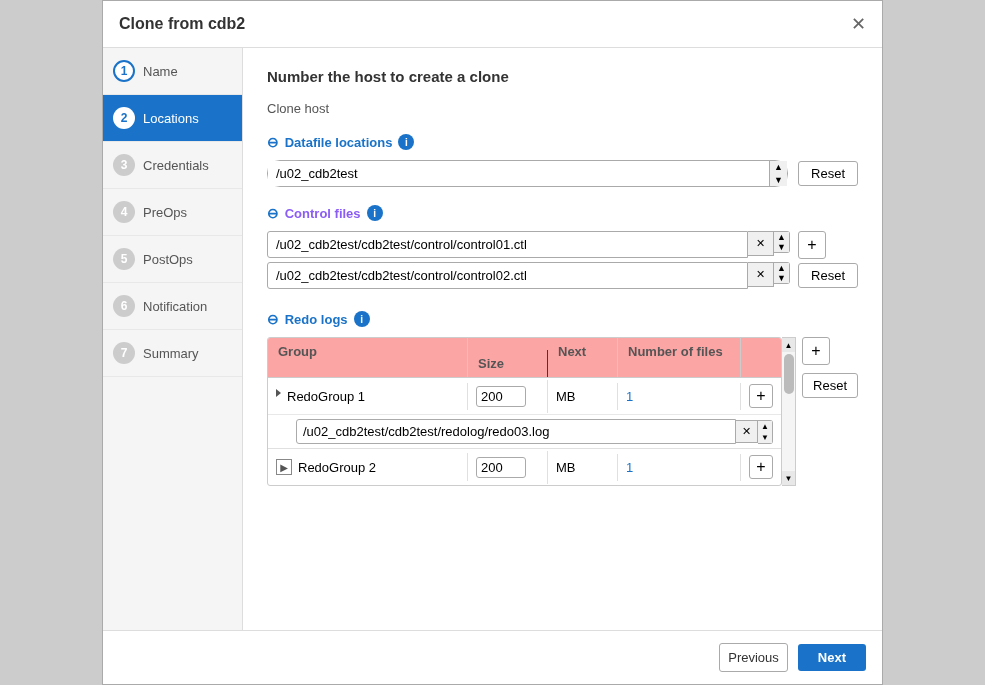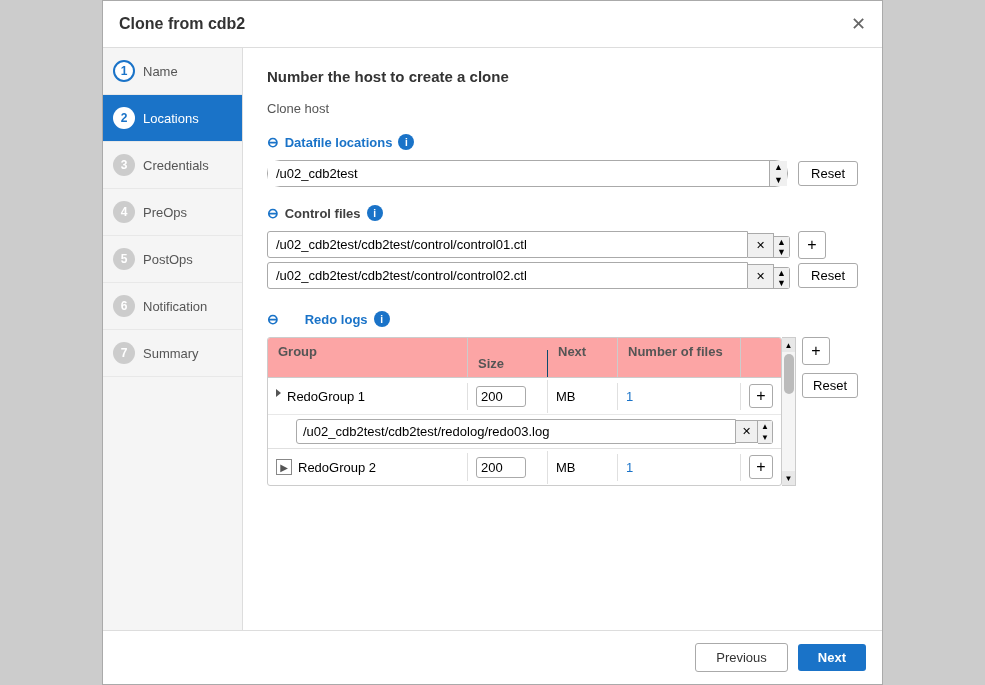--- a/index.html
+++ b/index.html
@@ -71,21 +71,21 @@
     }
     .btn-reset {
       padding: 4px 12px; border: 1px solid #aaa; border-radius: 3px; background: #fff;
       cursor: pointer; margin-left: 10px;
     }
     .datafile-row { display: flex; align-items: center; margin-bottom: 12px; }
     .datafile-row .input-with-scroll { flex: 1; max-width: 600px; }
     .control-files-section { margin-bottom: 18px; }
     .control-file-list { display: flex; }
     .control-file-inputs { flex: 1; max-width: 600px; }
-    .control-file-row { display: flex; align-items: flex-end; margin-bottom: 4px; }
+    .control-file-row { display: flex; align-items: flex-start; margin-bottom: 4px; }
     .control-file-row .cf-input {
       flex: 1; padding: 5px 8px; border: 1px solid #aaa; border-radius: 3px 0 0 3px;
       outline: none;
     }
     .cf-x-btn {
       padding: 5px 8px; border: 1px solid #aaa; border-left: none; background: #f0f0f0;
       cursor: pointer; font-size: 11px;
     }
     .cf-scroll { display: flex; flex-direction: column; border: 1px solid #aaa; border-left: none; border-radius: 0 3px 3px 0; }
     .cf-scroll-btn { flex: 1; border: none; background: #f0f0f0; cursor: pointer; font-size: 9px; padding: 0 3px; }
@@ -96,21 +96,21 @@
       margin-bottom: 4px;
     }
     .redo-section { }
     .dialog-footer {
       border-top: 1px solid #ddd;
       padding: 12px 16px;
       display: flex; align-items: center; justify-content: flex-end;
       gap: 10px;
     }
     .btn-prev {
-      padding: 6px 20px; border: 1px solid #aaa; border-radius: 3px; background: #fff;
+      padding: 6px 8px; border: 1px solid #aaa; border-radius: 3px; background: #fff;
       cursor: pointer; color: #333;
     }
     .btn-next {
       padding: 6px 20px; border: none; border-radius: 3px; background: #1a73c8;
       color: #fff; cursor: pointer; font-weight: bold;
     }
     select.host-select {
       width: 280px; padding: 5px 8px; border: 1px solid #aaa; border-radius: 3px;
       background: #fff; cursor: pointer;
     }
@@ -179,21 +179,21 @@
               <button class="scroll-btn">▼</button>
             </div>
           </div>
           <button class="btn-reset">Reset</button>
         </div>
       </div>
 
       <div class="control-files-section">
         <div class="section-header">
           <span class="section-collapse-icon">⊖</span>
-          <span style="color:#404040;">Control files</span>
+          <span style="color:#8b5cf6;">Control files</span>
           <span class="info-icon">i</span>
         </div>
         <div class="control-file-list">
           <div class="control-file-inputs">
 
             <div class="control-file-row">
               <input class="cf-input" type="text" value="/u02_cdb2test/cdb2test/control/control01.ctl" style="">
               <button class="cf-x-btn">✕</button>
               <div class="cf-scroll">
                 <button class="cf-scroll-btn">▲</button>
@@ -213,21 +213,21 @@
           <div class="cf-add-reset">
             <button class="btn-add">+</button>
             <button class="btn-reset" style="margin-left:0;">Reset</button>
           </div>
         </div>
       </div>
 
       <div class="redo-section">
         <div class="section-header">
           <span class="section-collapse-icon">⊖</span>
-          <span style="color:#1a73c8;margin-left:20px;">Redo logs</span>
+          <span style="color:#1a73c8;">Redo logs</span>
           <span class="info-icon">i</span>
         </div>
         <div style="display:flex;">
           <div style="flex:1; border:1px solid #ccc; border-radius:3px; overflow:hidden;">
 
             <div style="display:grid; grid-template-columns:200px 80px 70px 1fr 40px; background:#fca5a5; border-bottom:1px solid #ccc;">
               <div style="padding:6px 10px; font-weight:bold; color:#555; border-right:1px solid #ccc;">Group</div>
               <div style="padding:6px 10px; font-weight:bold; color:#555; border-right:1px solid #0c4a6e;margin-top:12px;">Size</div>
               <div style="padding:6px 10px; font-weight:bold; color:#555; border-right:1px solid #ccc;">Next</div>
               <div style="padding:6px 10px; font-weight:bold; color:#555; border-right:1px solid #ccc;">Number of files</div>

